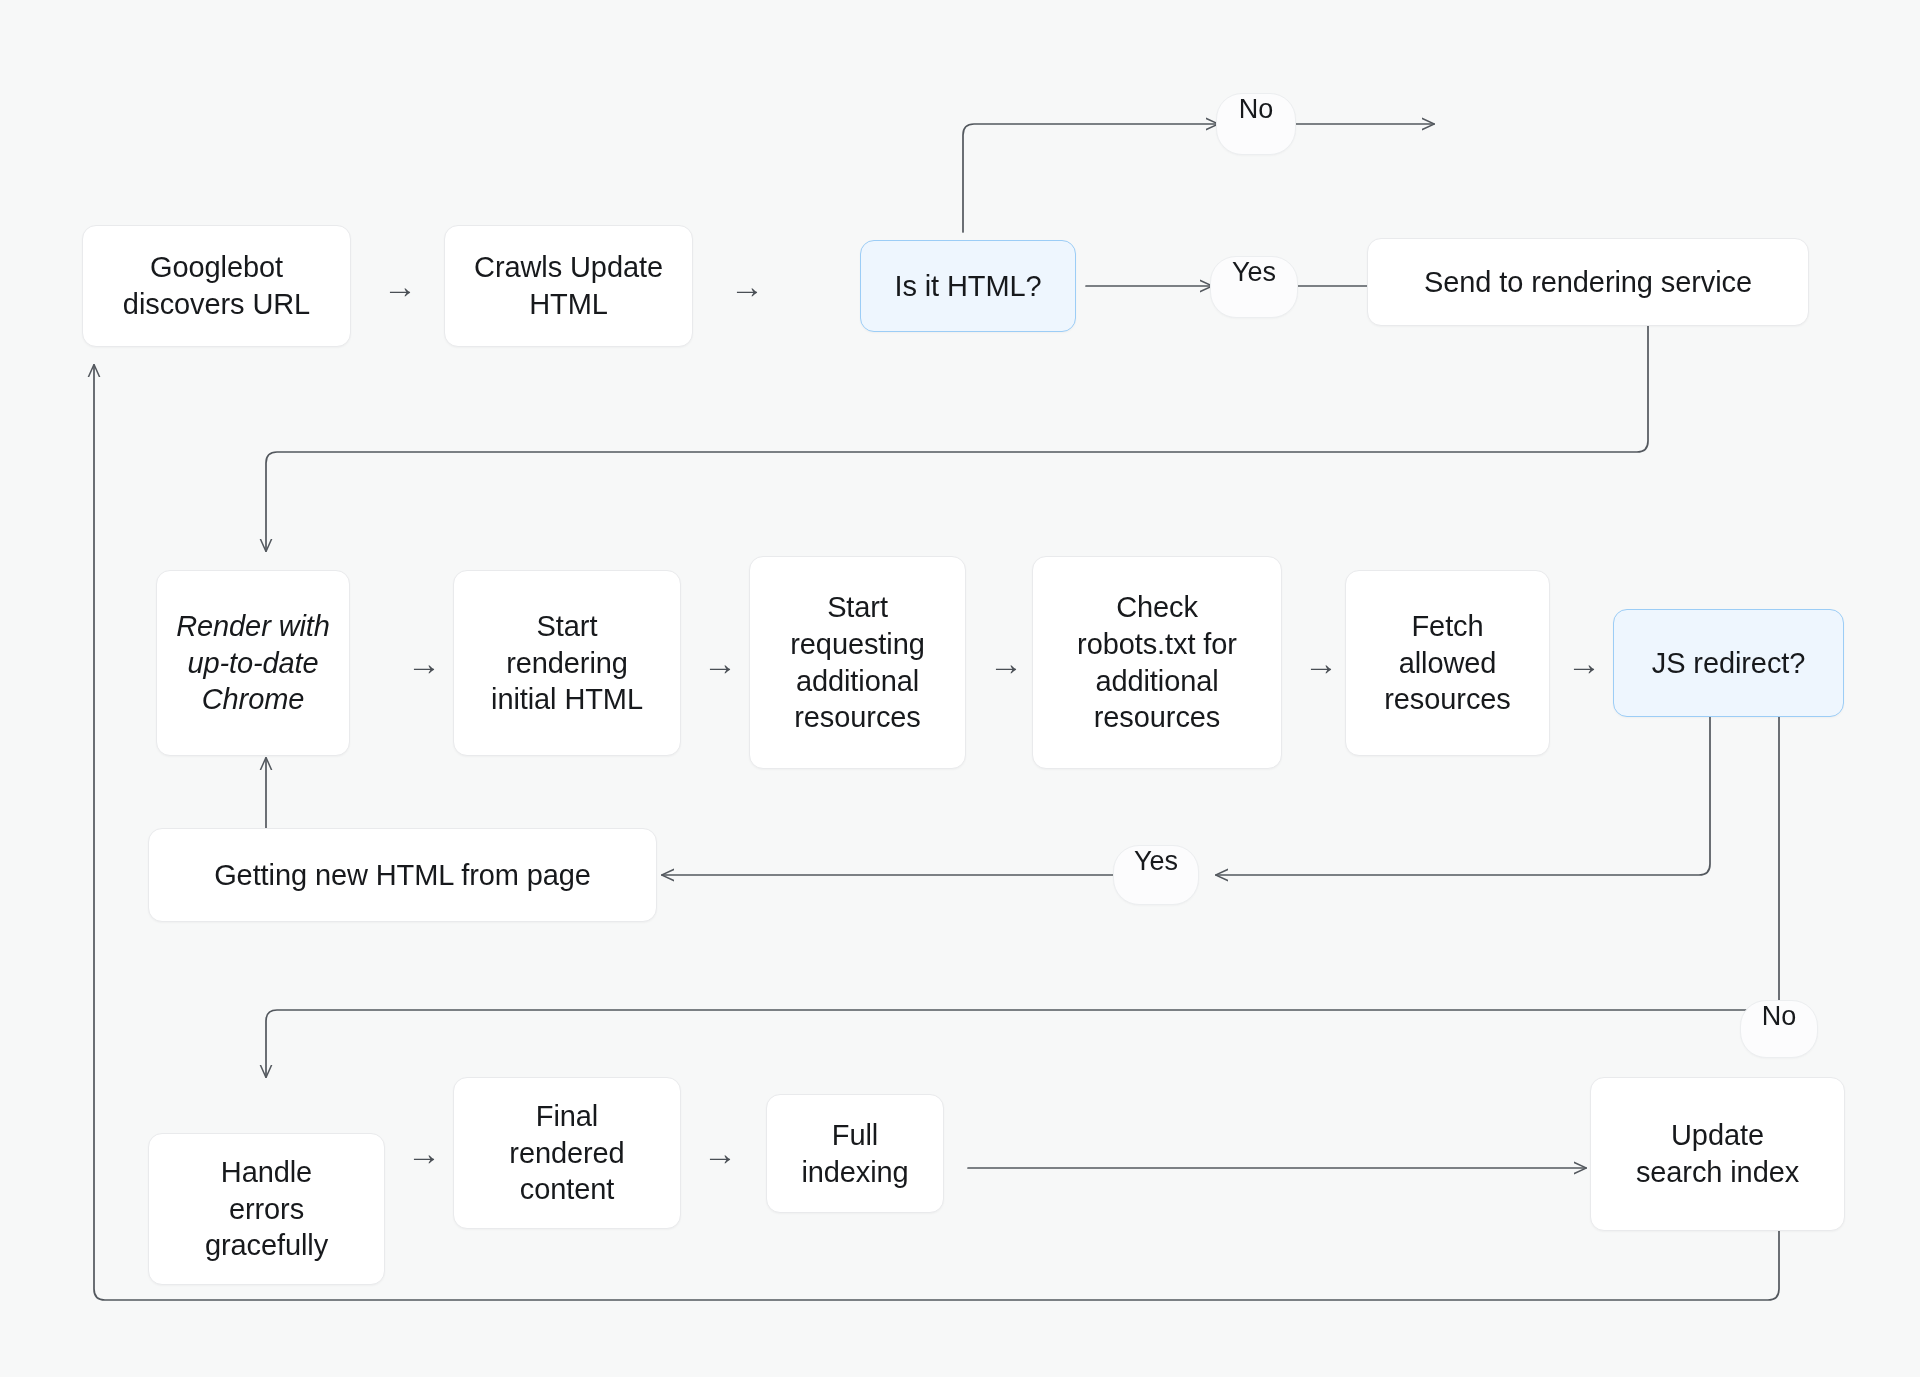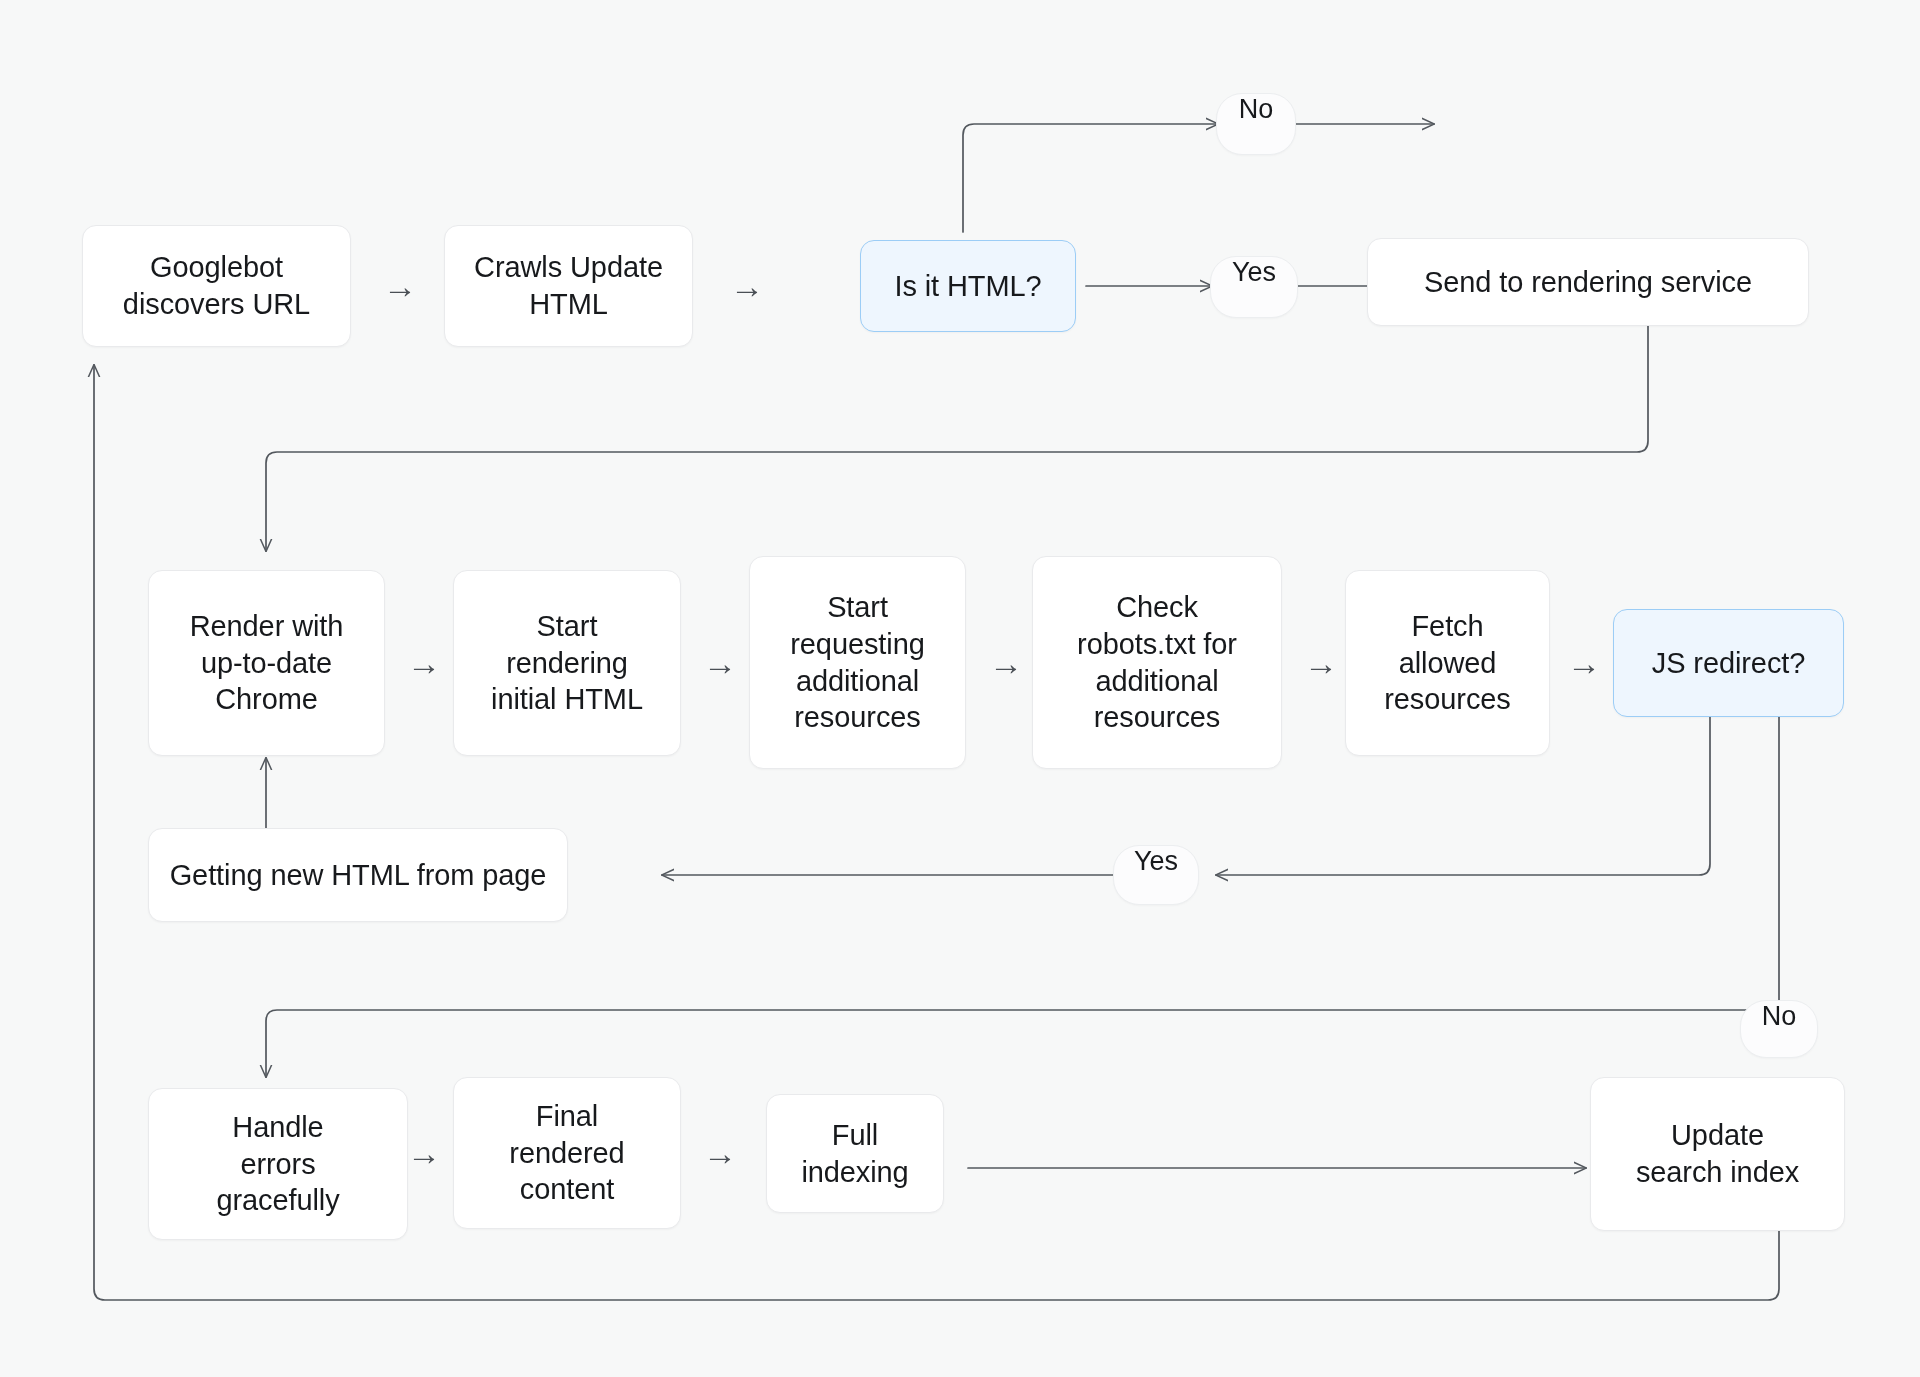--- a/index.html
+++ b/index.html
@@ -123,21 +123,21 @@
   </div>
 
   <div class="badge" style="left:1216px;top:93px;width:80px;height:62px;">
     <span>No</span>
   </div>
 
   <div class="badge" style="left:1210px;top:256px;width:88px;height:62px;">
     <span>Yes</span>
   </div>
 
-  <div class="node" style="left:148px;top:570px;width:237px;height:186px;">
+  <div class="node" style="left:156px;top:570px;width:194px;height:186px;font-style:italic;">
     <span class="txt">Render with
 up-to-date
 Chrome</span>
   </div>
 
   <div class="arrowglyph" style="left:392px;top:643px;width:64px;height:40px;">
     <span>→</span>
   </div>
 
   <div class="node" style="left:453px;top:570px;width:228px;height:186px;">
@@ -179,33 +179,33 @@
   </div>
 
   <div class="arrowglyph" style="left:1555px;top:643px;width:58px;height:40px;">
     <span>→</span>
   </div>
 
   <div class="node decision" style="left:1613px;top:609px;width:231px;height:108px;">
     <span class="txt">JS redirect?</span>
   </div>
 
-  <div class="node" style="left:148px;top:828px;width:420px;height:94px;">
+  <div class="node" style="left:148px;top:828px;width:509px;height:94px;">
     <span class="txt">Getting new HTML from page</span>
   </div>
 
   <div class="badge" style="left:1113px;top:845px;width:86px;height:60px;">
     <span>Yes</span>
   </div>
 
   <div class="badge" style="left:1740px;top:1000px;width:78px;height:58px;">
     <span>No</span>
   </div>
 
-  <div class="node" style="left:148px;top:1088px;width:260px;height:152px;">
+  <div class="node" style="left:148px;top:1133px;width:237px;height:152px;">
     <span class="txt">Handle
 errors
 gracefully</span>
   </div>
 
   <div class="arrowglyph" style="left:392px;top:1133px;width:64px;height:40px;">
     <span>→</span>
   </div>
 
   <div class="node" style="left:453px;top:1077px;width:228px;height:152px;">

